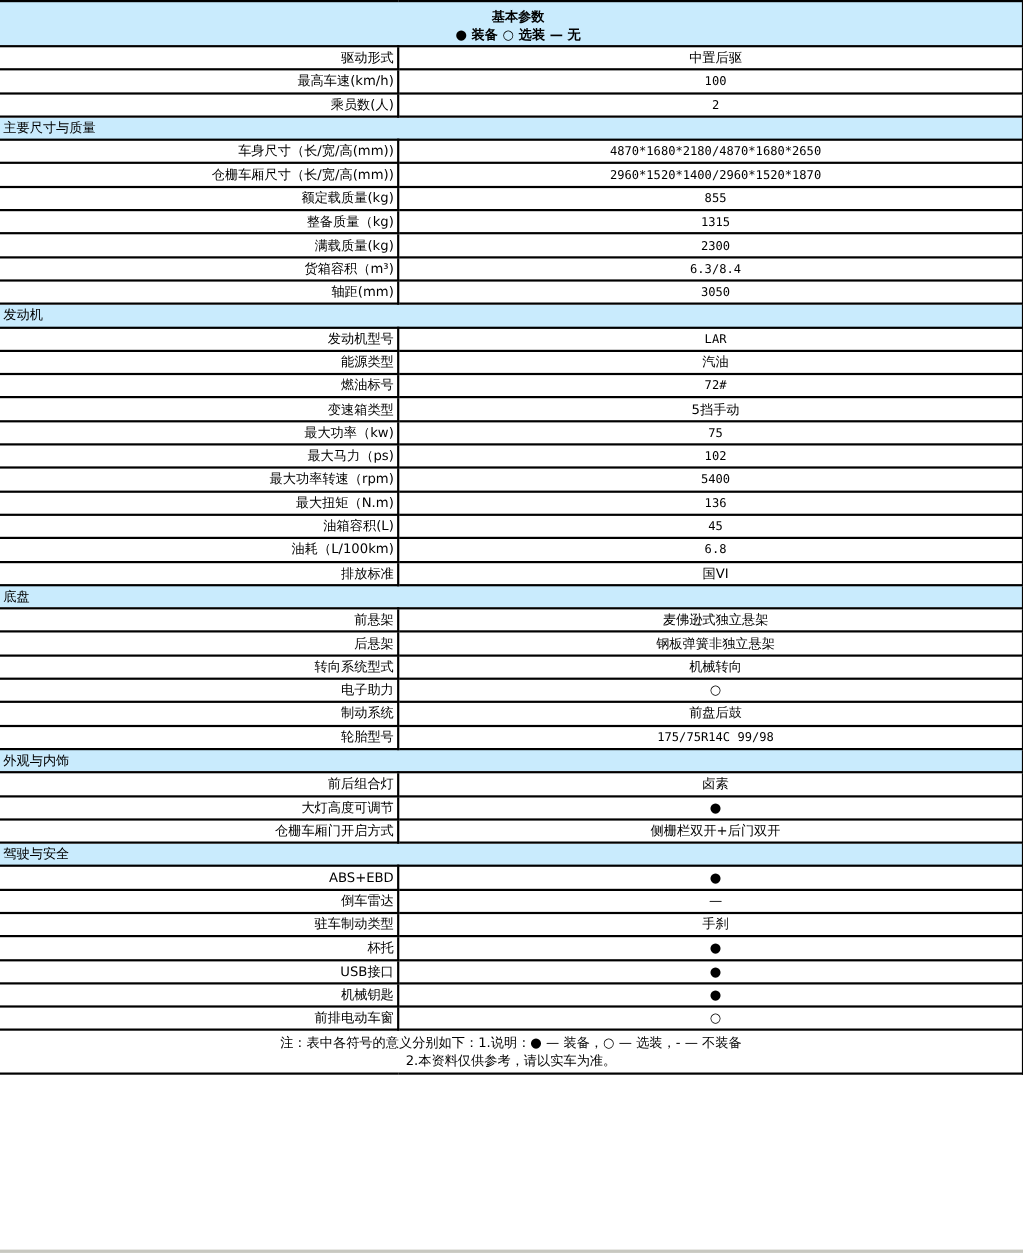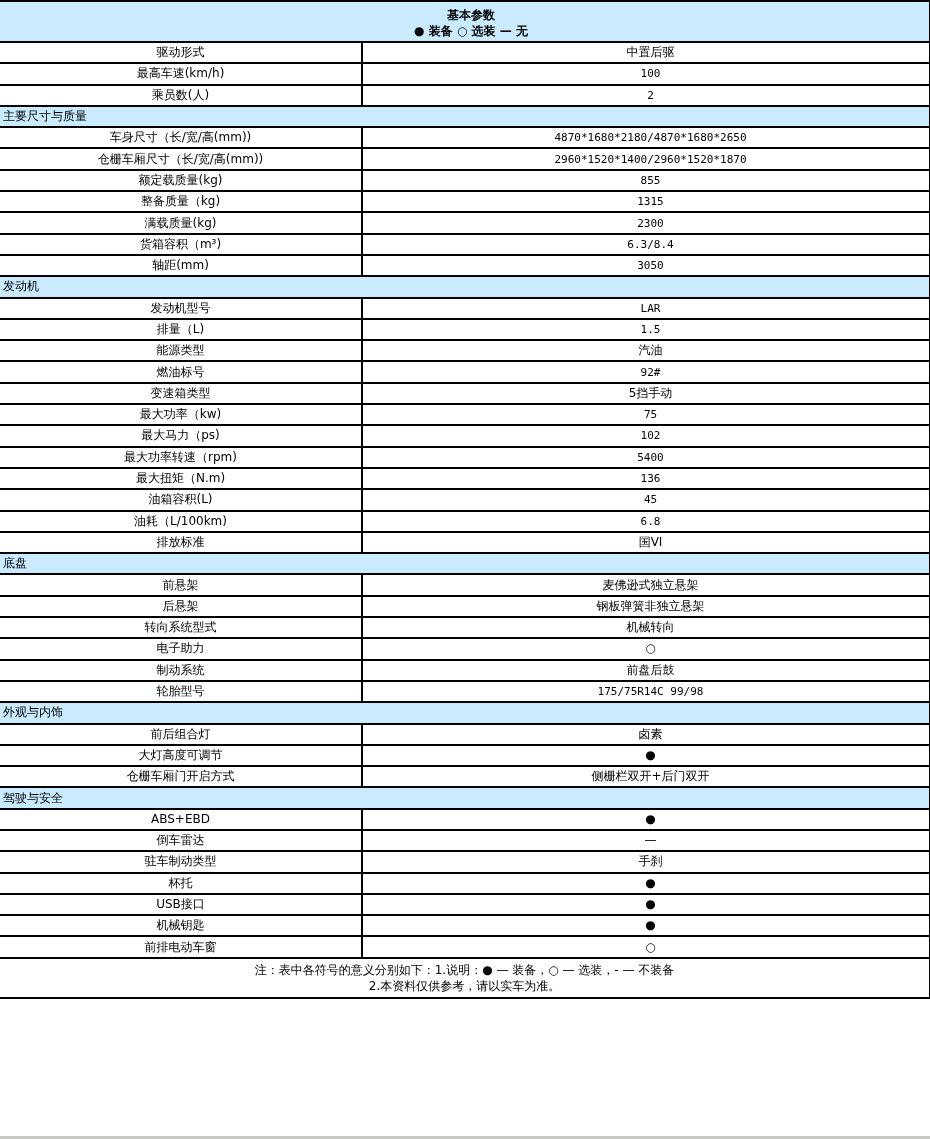--- a/index.html
+++ b/index.html
@@ -14,21 +14,21 @@
     color: #000;
   }
   .spec-table td {
     border: 2px solid #000;
     padding: 0 3px;
     height: 19.3px;
     line-height: 19px;
     white-space: nowrap;
     overflow: hidden;
   }
-  .spec-table td.label { text-align: center; }
+  .spec-table td.label { text-align: right; }
   .spec-table td.value { text-align: center; font-family: "DejaVu Sans Mono", "Liberation Mono", monospace; font-size: 11px; padding-left: 12px; }
   .spec-table td.value.cjk { font-family: "DejaVu Sans", "Liberation Sans", sans-serif; font-size: 12px; }
   .spec-table tr.section td {
     background: #c9ebfd;
     text-align: left;
   }
   .spec-table tr.title td {
     background: #c9ebfd;
     text-align: center;
     font-weight: bold;
@@ -107,30 +107,26 @@
         <td class="value">3050</td>
       </tr>
       <tr class="section">
         <td colspan="2">发动机</td>
       </tr>
       <tr>
         <td class="label">发动机型号</td>
         <td class="value">LAR</td>
       </tr>
       <tr>
-        <td class="label">排量（L)</td>
-        <td class="value">1.5</td>
-      </tr>
-      <tr>
         <td class="label">能源类型</td>
         <td class="value cjk">汽油</td>
       </tr>
       <tr>
         <td class="label">燃油标号</td>
-        <td class="value">92#</td>
+        <td class="value">72#</td>
       </tr>
       <tr>
         <td class="label">变速箱类型</td>
         <td class="value cjk">5挡手动</td>
       </tr>
       <tr>
         <td class="label">最大功率（kw)</td>
         <td class="value">75</td>
       </tr>
       <tr>

